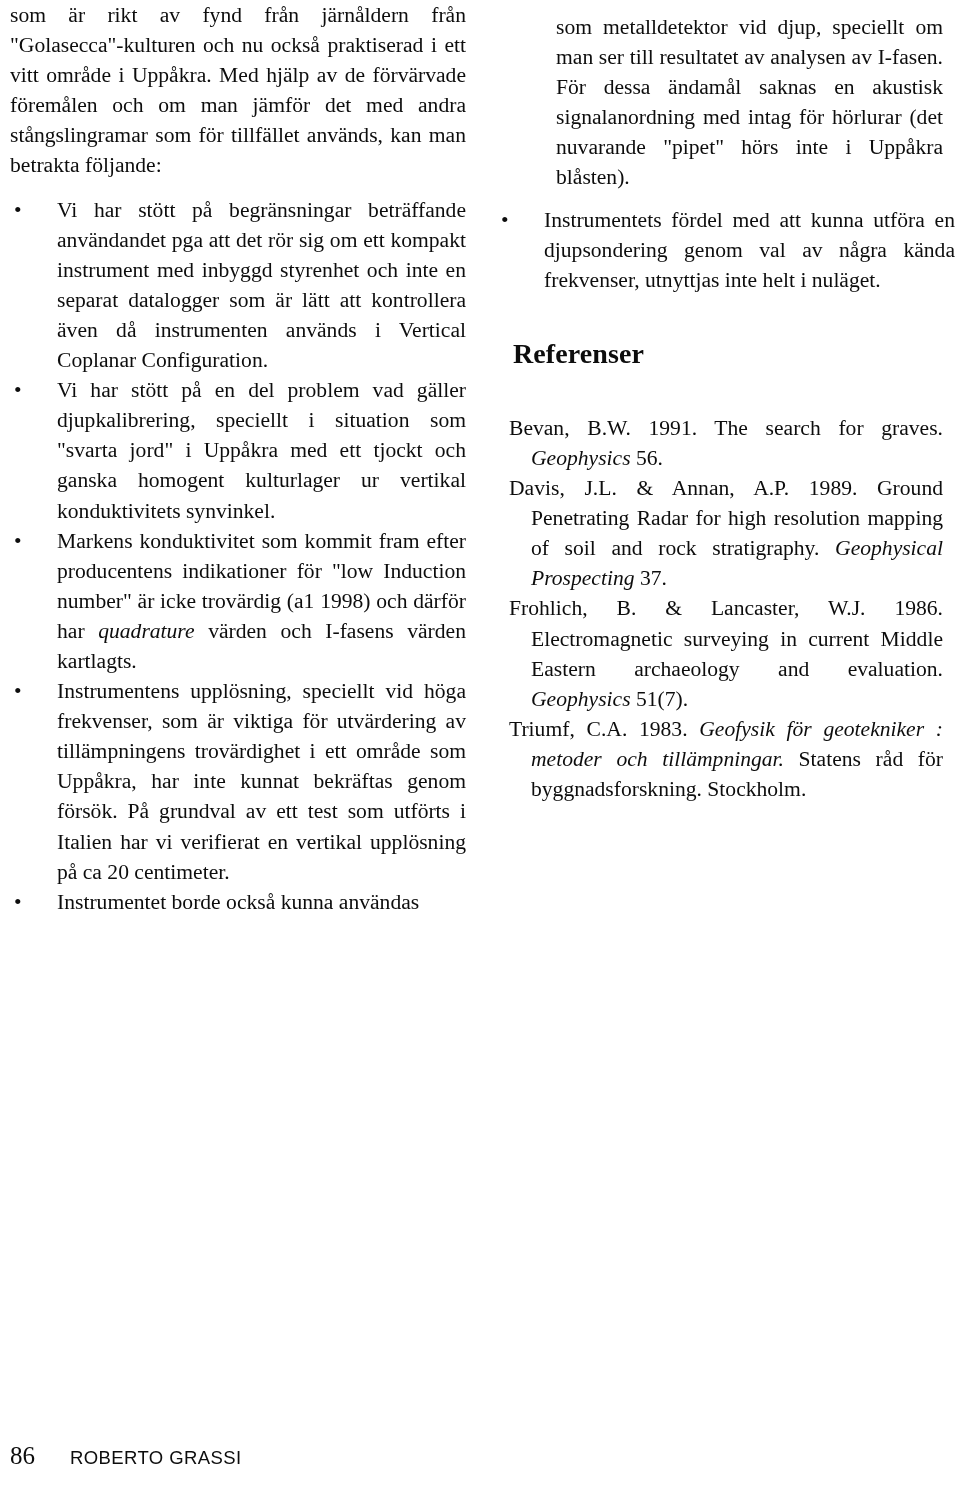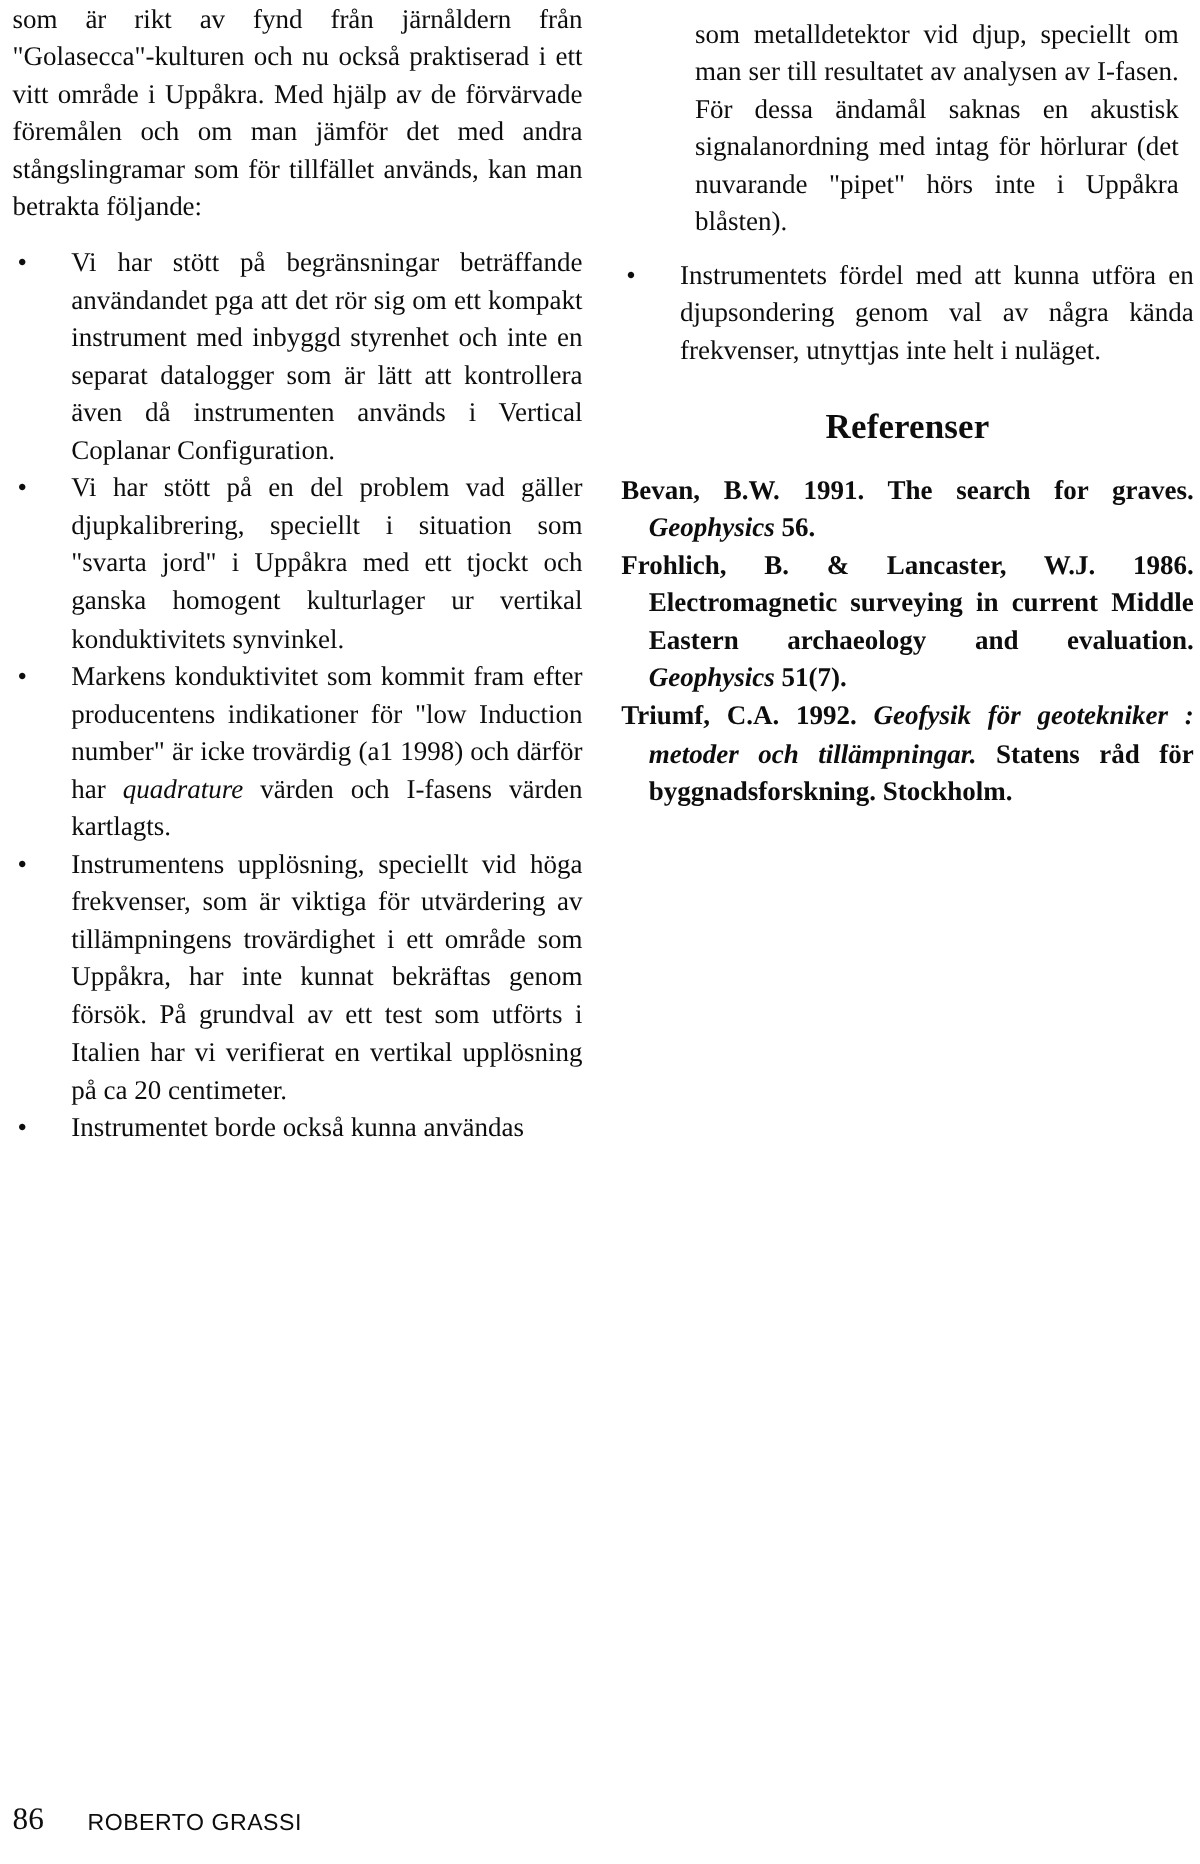--- a/index.html
+++ b/index.html
@@ -88,37 +88,35 @@
   .cont-para {
     margin: 12px;
     padding-left: 47px;
     font-size: 21.6px;
     line-height: 30.1px;
     text-align: justify;
     text-align-last: left;
   }
 
   h2.section-heading {
-    margin: 4px;
+    margin: 16px;
     padding: 0;
     font-size: 28px;
     line-height: 34px;
     font-weight: bold;
     letter-spacing: 0.1px;
     font-family: "Liberation Serif", "DejaVu Serif", serif;
-    text-align: center;
   }
   .heading-spacer-before { height: 26px; }
   .heading-spacer-after { height: 14px; }
 
   ul.references {
-    margin: 0;
+    margin: 12px;
     padding: 0;
     list-style: none;
-    font-weight: bold;
   }
   ul.references li {
     font-size: 21.6px;
     line-height: 30.1px;
     padding-left: 22px;
     text-indent: -22px;
     text-align: justify;
     text-align-last: left;
     margin: 0;
   }
@@ -206,24 +204,25 @@
       <div class="heading-spacer-before"></div>
 
       <h2 class="section-heading">Referenser</h2>
 
       <div class="heading-spacer-after"></div>
 
       <ul class="references">
 
         <li><span>Bevan, B.W. 1991. The search for graves. </span><em class="ital">Geophysics</em><span> 56.</span></li>
 
+        <li><span>Davis, J.L. &amp; Annan, A.P. 1989. Ground Penetrating Radar for high resolution mapping of soil and rock stratigraphy. </span><em class="ital">Geophysical Prospecting</em><span> 37.</span></li>
 
         <li><span>Frohlich, B. &amp; Lancaster, W.J. 1986. Electromagnetic surveying in current Middle Eastern archaeology and evaluation. </span><em class="ital">Geophysics</em><span> 51(7).</span></li>
 
-        <li><span>Triumf, C.A. 1992. </span><em class="ital">Geofysik för geotekniker : metoder och tillämpningar.</em><span> Statens råd för byggnadsforskning. Stockholm.</span></li>
+        <li><span>Triumf, C.A. 1983. </span><em class="ital">Geofysik för geotekniker : metoder och tillämpningar.</em><span> Statens råd för byggnadsforskning. Stockholm.</span></li>
 
 
 
       </ul>
 
     </div>
 
   </div>
 
   <div class="footer">

